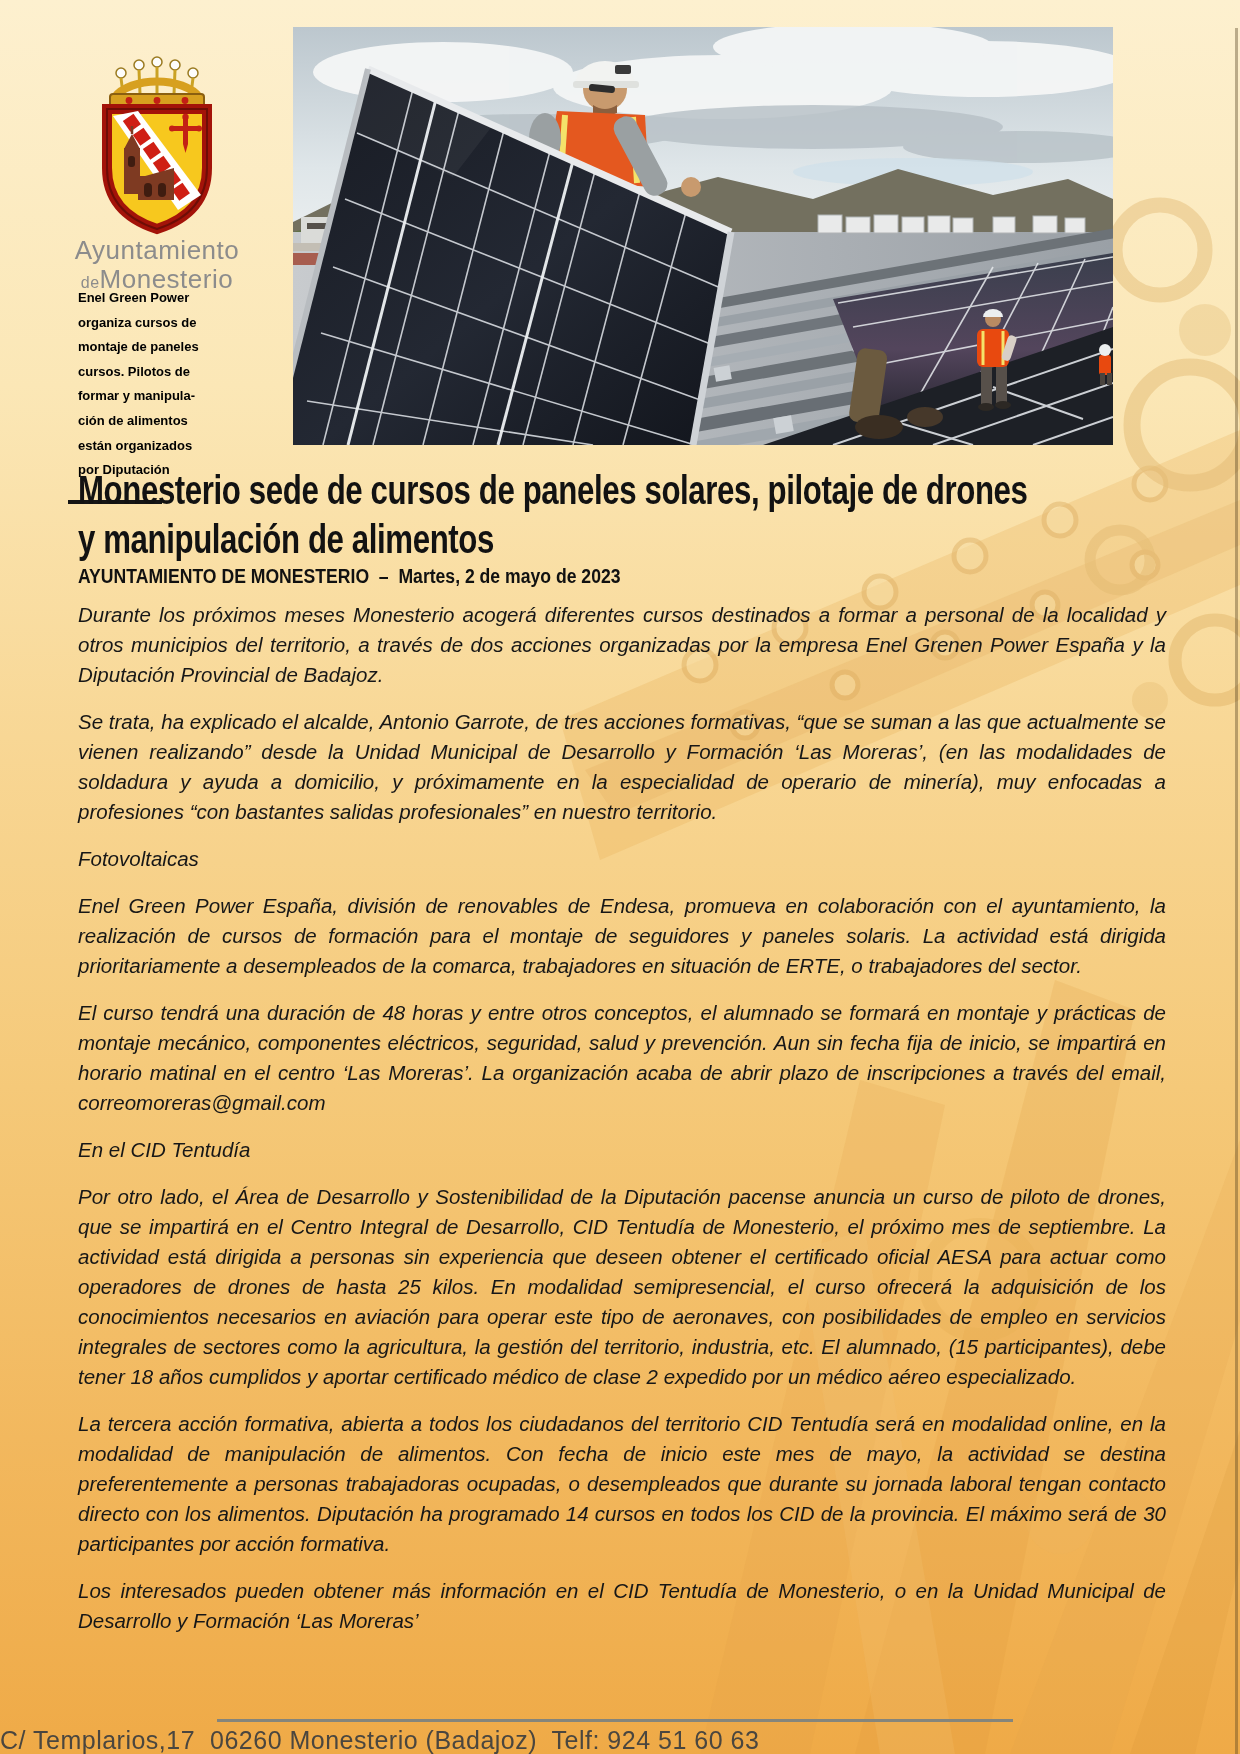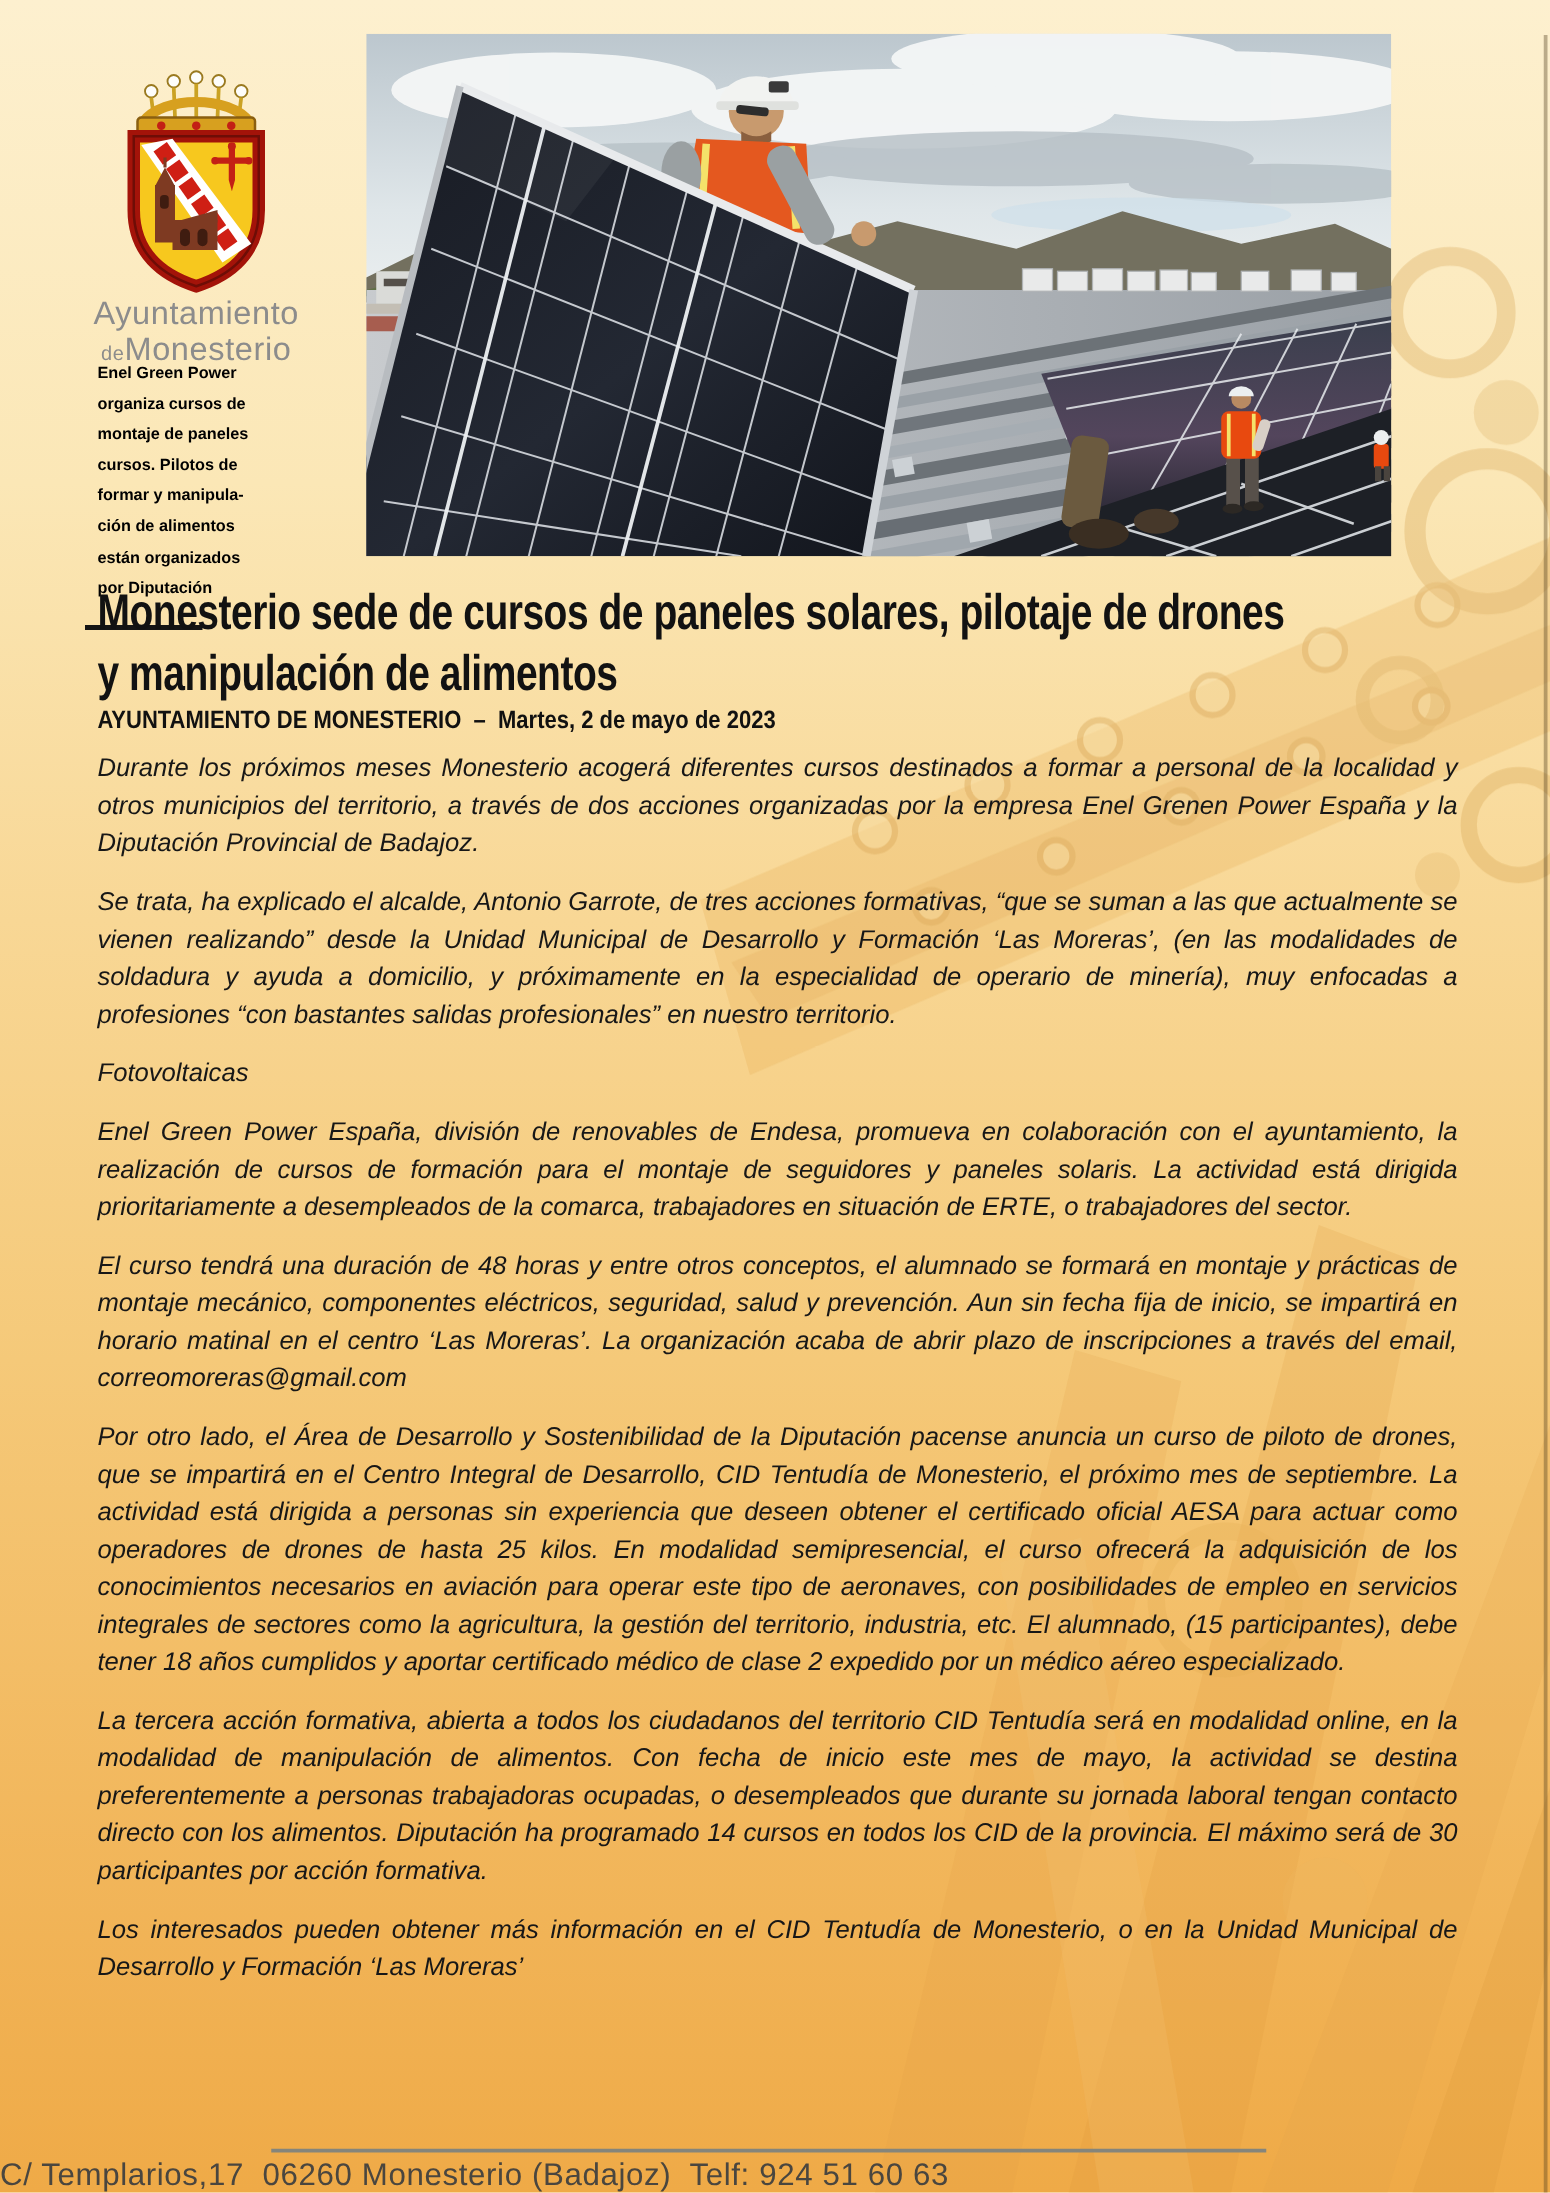--- a/index.html
+++ b/index.html
@@ -356,20 +356,21 @@
 
     <div class="byline">AYUNTAMIENTO DE MONESTERIO  –  Martes, 2 de mayo de 2023</div>
 
     <div class="body">
 
     <p class="para">Durante los próximos meses Monesterio acogerá diferentes cursos destinados a formar a personal de la localidad y otros municipios del territorio, a través de dos acciones organizadas por la empresa Enel Grenen Power España y la Diputación Provincial de Badajoz.</p>
         <p class="para">Se trata, ha explicado el alcalde, Antonio Garrote, de tres acciones formativas, “que se suman a las que actualmente se vienen realizando” desde la Unidad Municipal de Desarrollo y Formación ‘Las Moreras’, (en las modalidades de soldadura y ayuda a domicilio, y próximamente en la especialidad de operario de minería), muy enfocadas a profesiones “con bastantes salidas profesionales” en nuestro territorio.</p>
         <p class="para">Fotovoltaicas</p>
         <p class="para">Enel Green Power España, división de renovables de Endesa, promueva en colaboración con el ayuntamiento, la realización de cursos de formación para el montaje de seguidores y paneles solaris. La actividad está dirigida prioritariamente a desempleados de la comarca, trabajadores en situación de ERTE, o trabajadores del sector.</p>
         <p class="para">El curso tendrá una duración de 48 horas y entre otros conceptos, el alumnado se formará en montaje y prácticas de montaje mecánico, componentes eléctricos, seguridad, salud y prevención. Aun sin fecha fija de inicio, se impartirá en horario matinal en el centro ‘Las Moreras’.  La organización acaba de abrir plazo de inscripciones a través del email, correomoreras@gmail.com</p>
+        <p class="para">En el CID Tentudía</p>
         <p class="para">Por otro lado, el Área de Desarrollo y Sostenibilidad de la Diputación pacense anuncia un curso de piloto de drones, que se impartirá en el Centro Integral de Desarrollo, CID Tentudía de Monesterio, el próximo mes de septiembre. La actividad está dirigida a personas sin experiencia que deseen obtener el certificado oficial AESA para actuar como operadores de drones de hasta 25 kilos. En modalidad semipresencial, el curso ofrecerá la adquisición de los conocimientos necesarios en aviación para operar este tipo de aeronaves, con posibilidades de empleo en servicios integrales de sectores como la agricultura, la gestión del territorio, industria, etc. El alumnado, (15 participantes), debe tener 18 años cumplidos y aportar certificado médico de clase 2 expedido por un médico aéreo especializado.</p>
         <p class="para">La tercera acción formativa, abierta a todos los ciudadanos del territorio CID Tentudía será en modalidad online, en la modalidad de manipulación de alimentos. Con fecha de inicio este mes de mayo, la actividad se destina preferentemente a personas trabajadoras ocupadas, o desempleados que durante su jornada laboral tengan contacto directo con los alimentos. Diputación ha programado 14 cursos en todos los CID de la provincia. El máximo será de 30 participantes por acción formativa.</p>
         <p class="para">Los interesados pueden obtener más información en el CID Tentudía de Monesterio, o en la Unidad Municipal de Desarrollo y Formación ‘Las Moreras’</p>
       </div>
 
     <div class="footer-rule"></div>
     <div class="footer-text">C/ Templarios,17  06260 Monesterio (Badajoz)  Telf: 924 51 60 63</div>
 
   </div>
 

